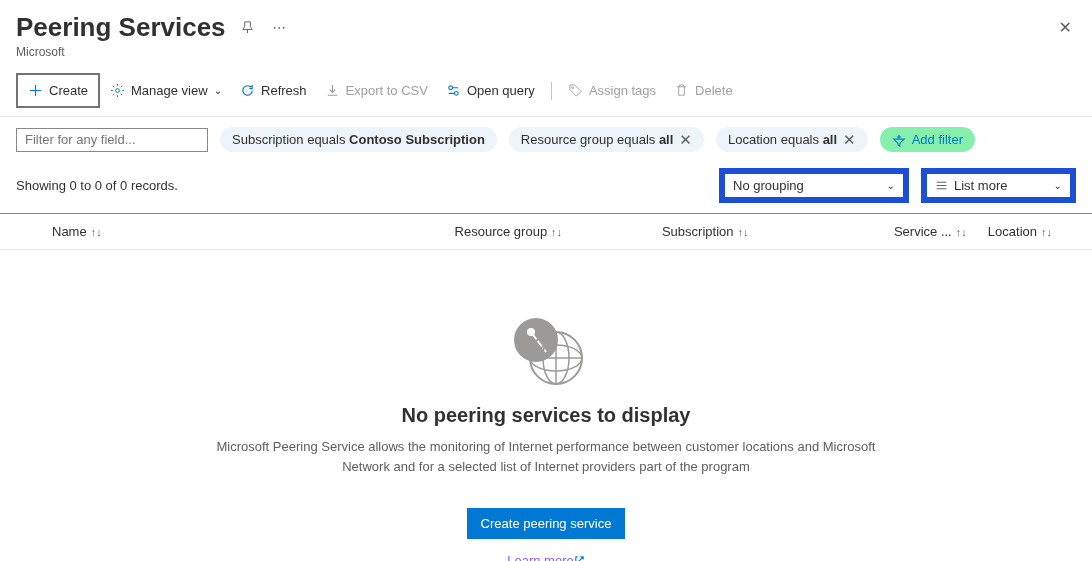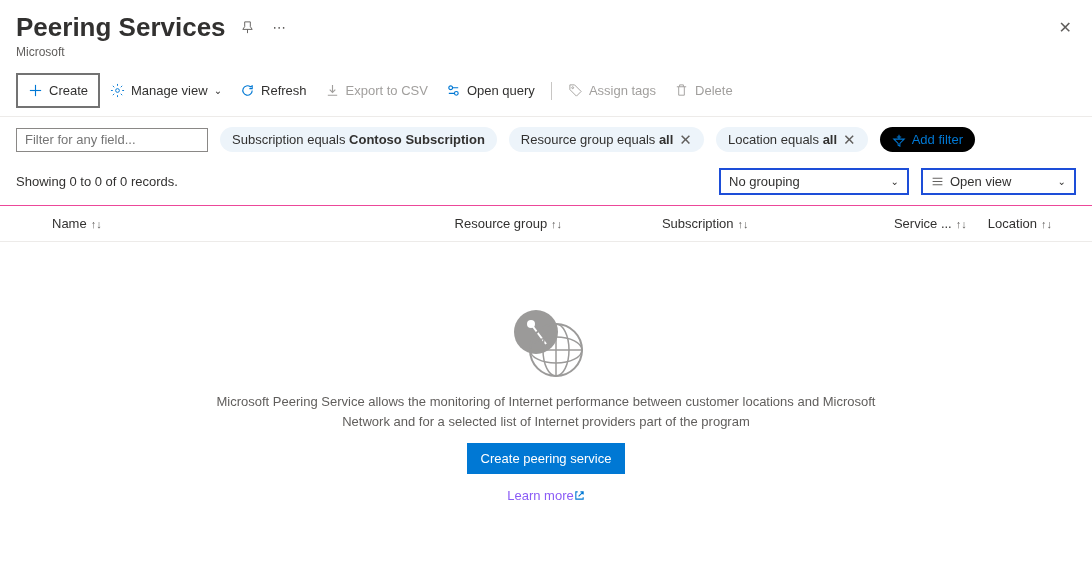--- a/index.html
+++ b/index.html
@@ -14,37 +14,37 @@
     .tb-item { display:flex; align-items:center; gap:6px; padding:6px 8px; cursor:pointer; border:none; background:none; font-size:13px; color:#323130 }
     .tb-item.disabled { color:#a19f9d; cursor:default }
     .tb-item svg,.tb-ico { width:15px; height:15px; flex-shrink:0 }
     .divider { width:1px; height:18px; background:#c8c6c4; margin:0 6px }
     .highlight { border:2px solid #737373; padding:2px }
     .filter-row { display:flex; align-items:center; padding:10px 16px; gap:12px; flex-wrap:wrap }
     .filter-input { border:1px solid #8a8886; padding:4px 8px; font-size:13px; width:192px; height:24px }
     .pill { background:#edf4fa; border-radius:14px; padding:5px 12px; font-size:13px; display:flex; align-items:center; gap:6px; cursor:pointer }
     .pill b { font-weight:700 }
     .pill-x { font-size:15px; color:#605e5c; line-height:1 }
-    .add-filter { background:#000000; border-radius:14px; padding:5px 12px; display:flex; align-items:center; gap:6px; color:#0078d4; cursor:pointer; font-size:13px }
+    .add-filter { background:#86efac; border-radius:14px; padding:5px 12px; display:flex; align-items:center; gap:6px; color:#0078d4; cursor:pointer; font-size:13px }
     .status-row { display:flex; align-items:center; padding:6px 16px 10px; font-size:13px }
-    .dropdown { border:2px solid #1d4ed8; padding:4px 8px; font-size:13px; background:#fff; cursor:pointer; display:flex; align-items:center; justify-content:space-between; gap:8px }
+    .dropdown { border:6px solid #1d4ed8; padding:4px 8px; font-size:13px; background:#fff; cursor:pointer; display:flex; align-items:center; justify-content:space-between; gap:8px }
     .grouping { width:190px; margin-left:auto }
     .listview { width:155px; margin-left:12px }
     .table-header { display:flex; border-top:1px solid #ec4899; border-bottom:1px solid #edebe9; padding:0 32px }
     .th { padding:10px 8px; font-size:13px; font-weight:400; display:flex; align-items:center; gap:4px; cursor:pointer }
     .th-name { width:420px; padding-left:20px }
     .th-rg { width:210px }
     .th-sub { width:235px }
     .th-svc { width:95px }
     .th-loc { flex:1 }
     .sort-ico { font-size:11px; color:#605e5c }
     .empty { display:flex; flex-direction:column; align-items:center; padding-top:60px; text-align:center }
     .empty-title { font-size:20px; font-weight:600; margin-top:14px }
     .empty-desc { font-size:13px; color:#605e5c; max-width:700px; margin-top:10px; line-height:1.5 }
-    .primary-btn { background:#0078d4; color:#fff; border:none; padding:8px 14px; font-size:13px; margin-top:12px; cursor:pointer }
+    .primary-btn { background:#0078d4; color:#fff; border:none; padding:8px 14px; font-size:13px; margin-top:32px; cursor:pointer }
     .learn-more { color:#8b5cf6; text-decoration:none; font-size:13px; margin-top:14px; display:flex; align-items:center; }
     .chev { font-size:10px }
   </style>
 </head>
 <body>
 
 <div class="header">
   <div class="title-row">
     <span class="title">Peering Services</span>
     <button class="icon-btn">
@@ -139,21 +139,21 @@
     <span>No grouping</span>
       <span class="chev">⌄</span>
   </div>
   <div class="dropdown listview">
     <span style="display:flex;align-items:center;gap:6px">
         <svg width="13" height="13" viewBox="0 0 16 16" stroke="#605e5c" stroke-width="1.2">
           <line x1="2" y1="4" x2="14" y2="4"></line>
           <line x1="2" y1="8" x2="14" y2="8"></line>
           <line x1="2" y1="12" x2="14" y2="12"></line>
         </svg>
-        <span>Open view</span>
+        <span>List more</span>
       </span>
     <span class="chev">⌄</span>
   </div>
 </div>
 
 <div class="table-header">
   <div class="th th-name">
       <span>Name</span>
       <span class="sort-ico">↑↓</span>
     </div>
@@ -179,20 +179,21 @@
   <svg width="90" height="80" viewBox="0 0 90 80">
     <circle cx="35" cy="30" r="22" fill="#9b9a99"></circle>
     <circle cx="30" cy="22" r="4" fill="#fff"></circle>
     <line x1="30" y1="22" x2="45" y2="42" stroke="#fff" stroke-width="2"></line>
     <circle cx="55" cy="48" r="26" fill="none" stroke="#9b9a99" stroke-width="2"></circle>
     <ellipse cx="55" cy="48" rx="26" ry="13" fill="none" stroke="#9b9a99" stroke-width="1.5"></ellipse>
     <ellipse cx="55" cy="48" rx="13" ry="26" fill="none" stroke="#9b9a99" stroke-width="1.5"></ellipse>
     <line x1="29" y1="48" x2="81" y2="48" stroke="#9b9a99" stroke-width="1.5"></line>
     <line x1="55" y1="22" x2="55" y2="74" stroke="#9b9a99" stroke-width="1.5"></line>
   </svg>
+  <div class="empty-title">No peering services to display</div>
   <div class="empty-desc">Microsoft Peering Service allows the monitoring of Internet performance between customer locations and Microsoft Network and for a selected list of Internet providers part of the program</div>
   <button class="primary-btn">Create peering service</button>
   <a href="#" class="learn-more">
     <span>Learn more</span>
     <svg width="11" height="11" viewBox="0 0 12 12" fill="none" stroke="#0078d4" stroke-width="1.2">
         <path d="M4 2H2v8h8V8M7 2h3v3M10 2L5 7"></path>
       </svg>
   </a>
 </div>
 

